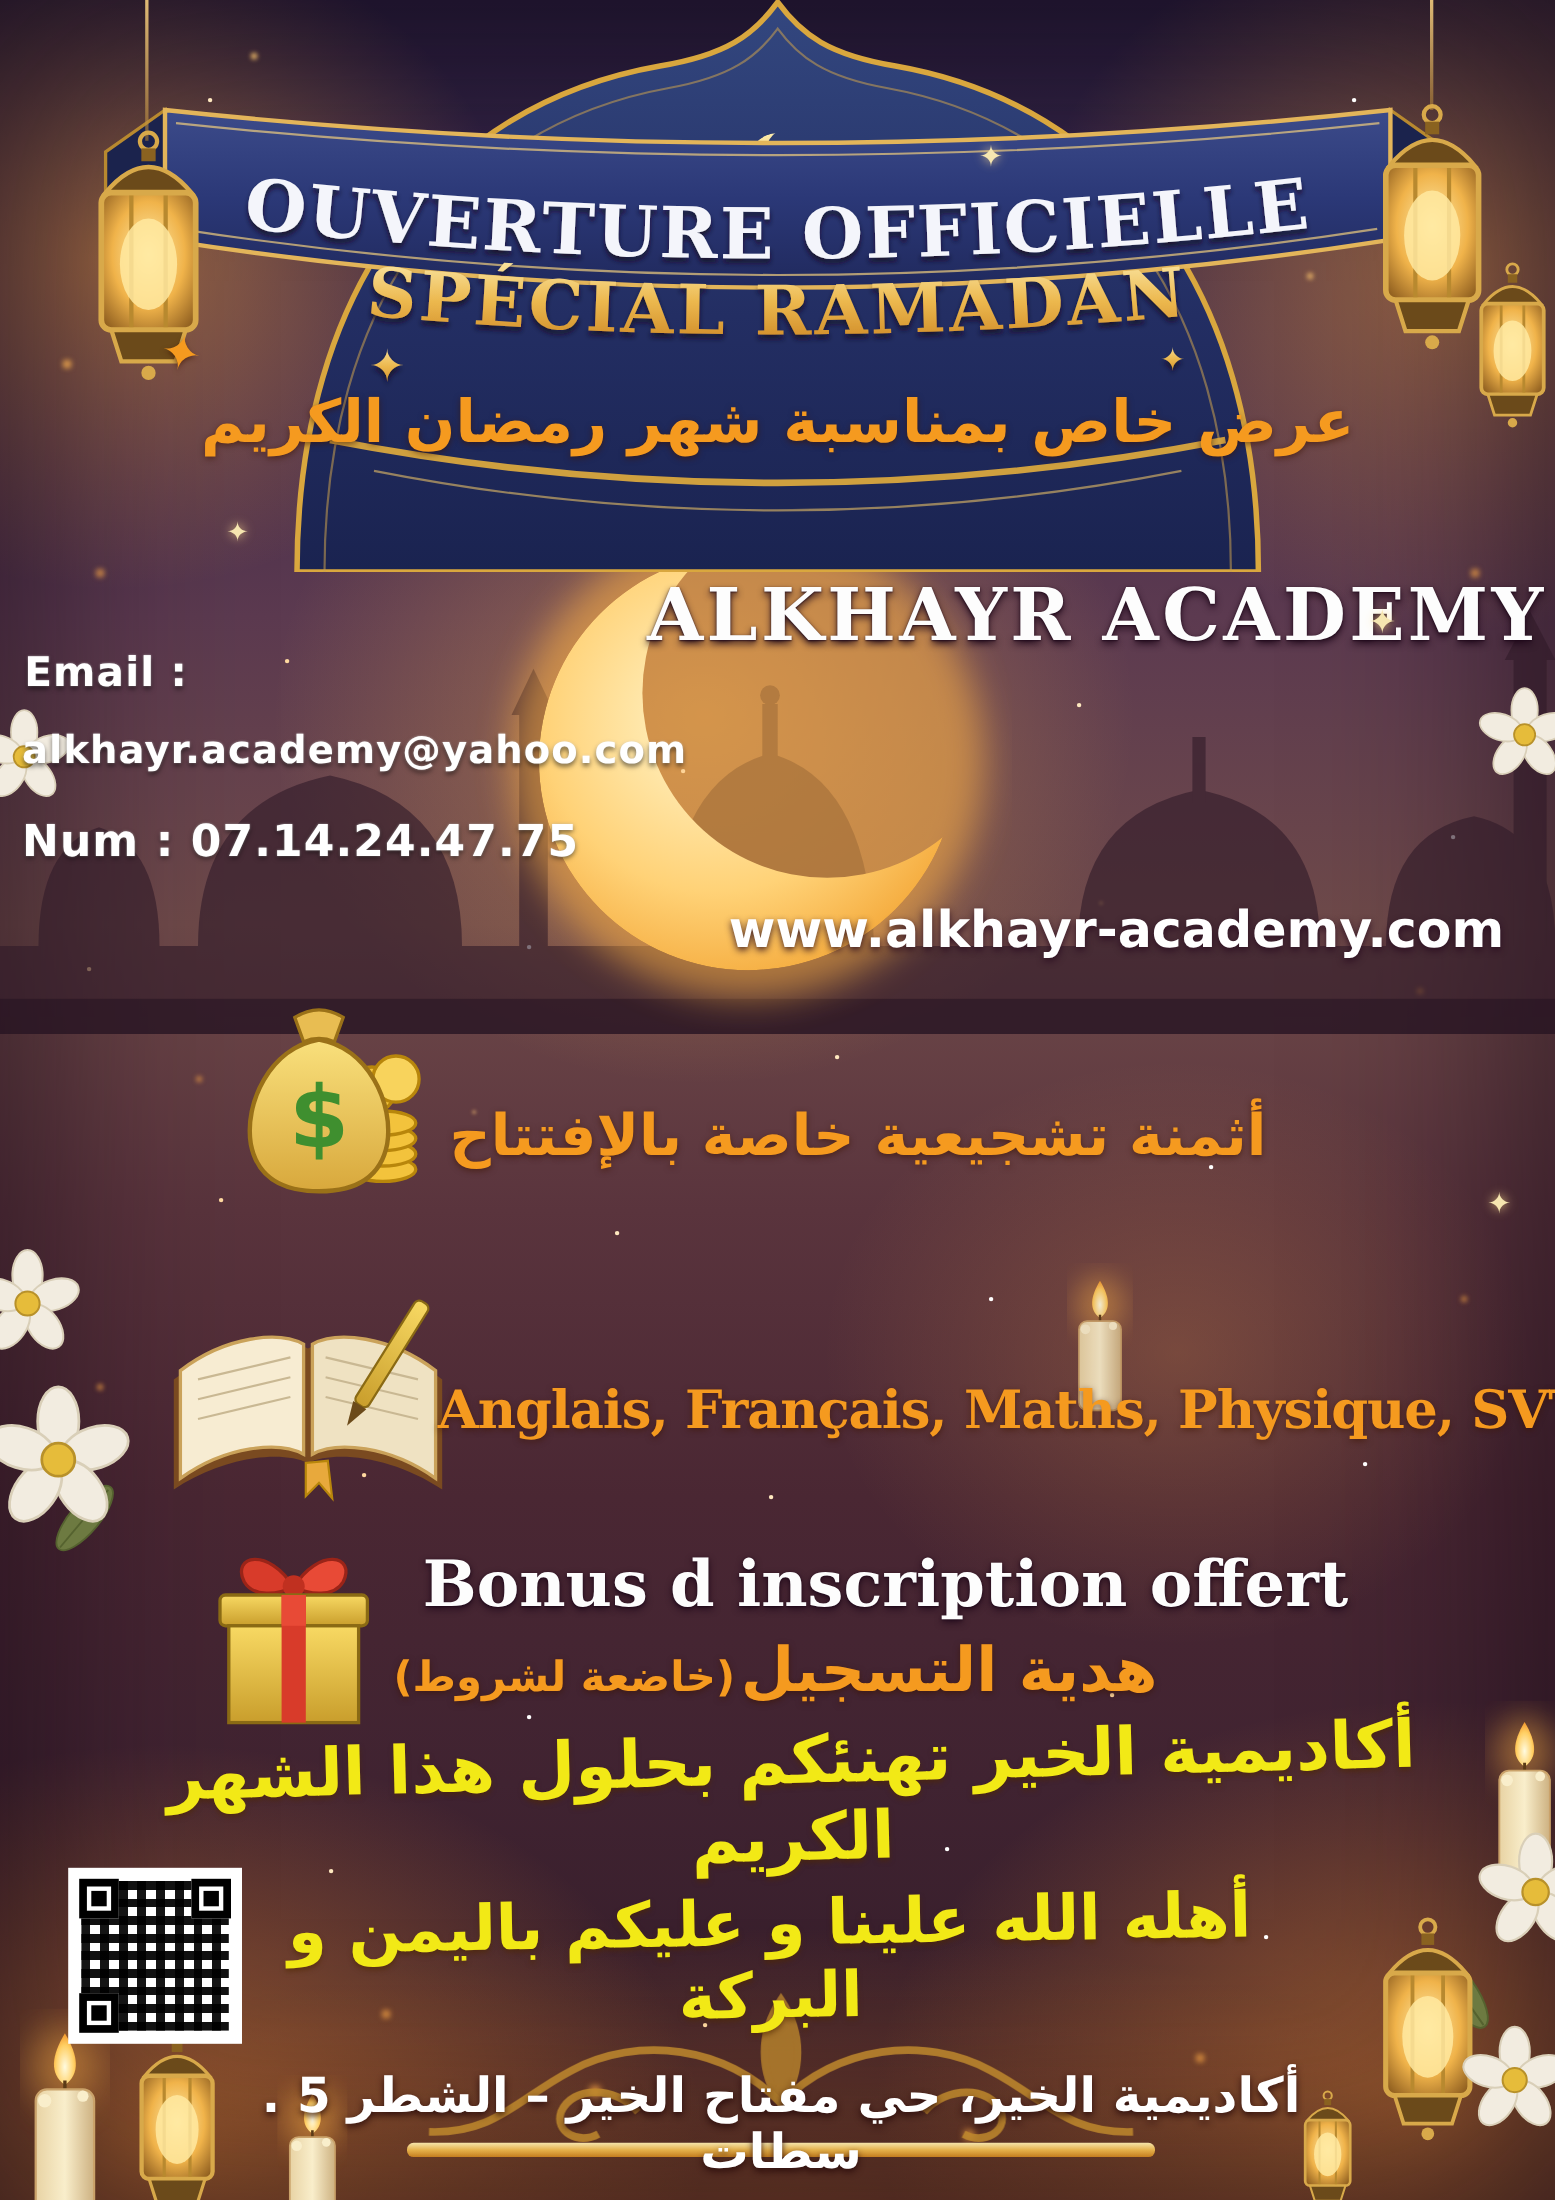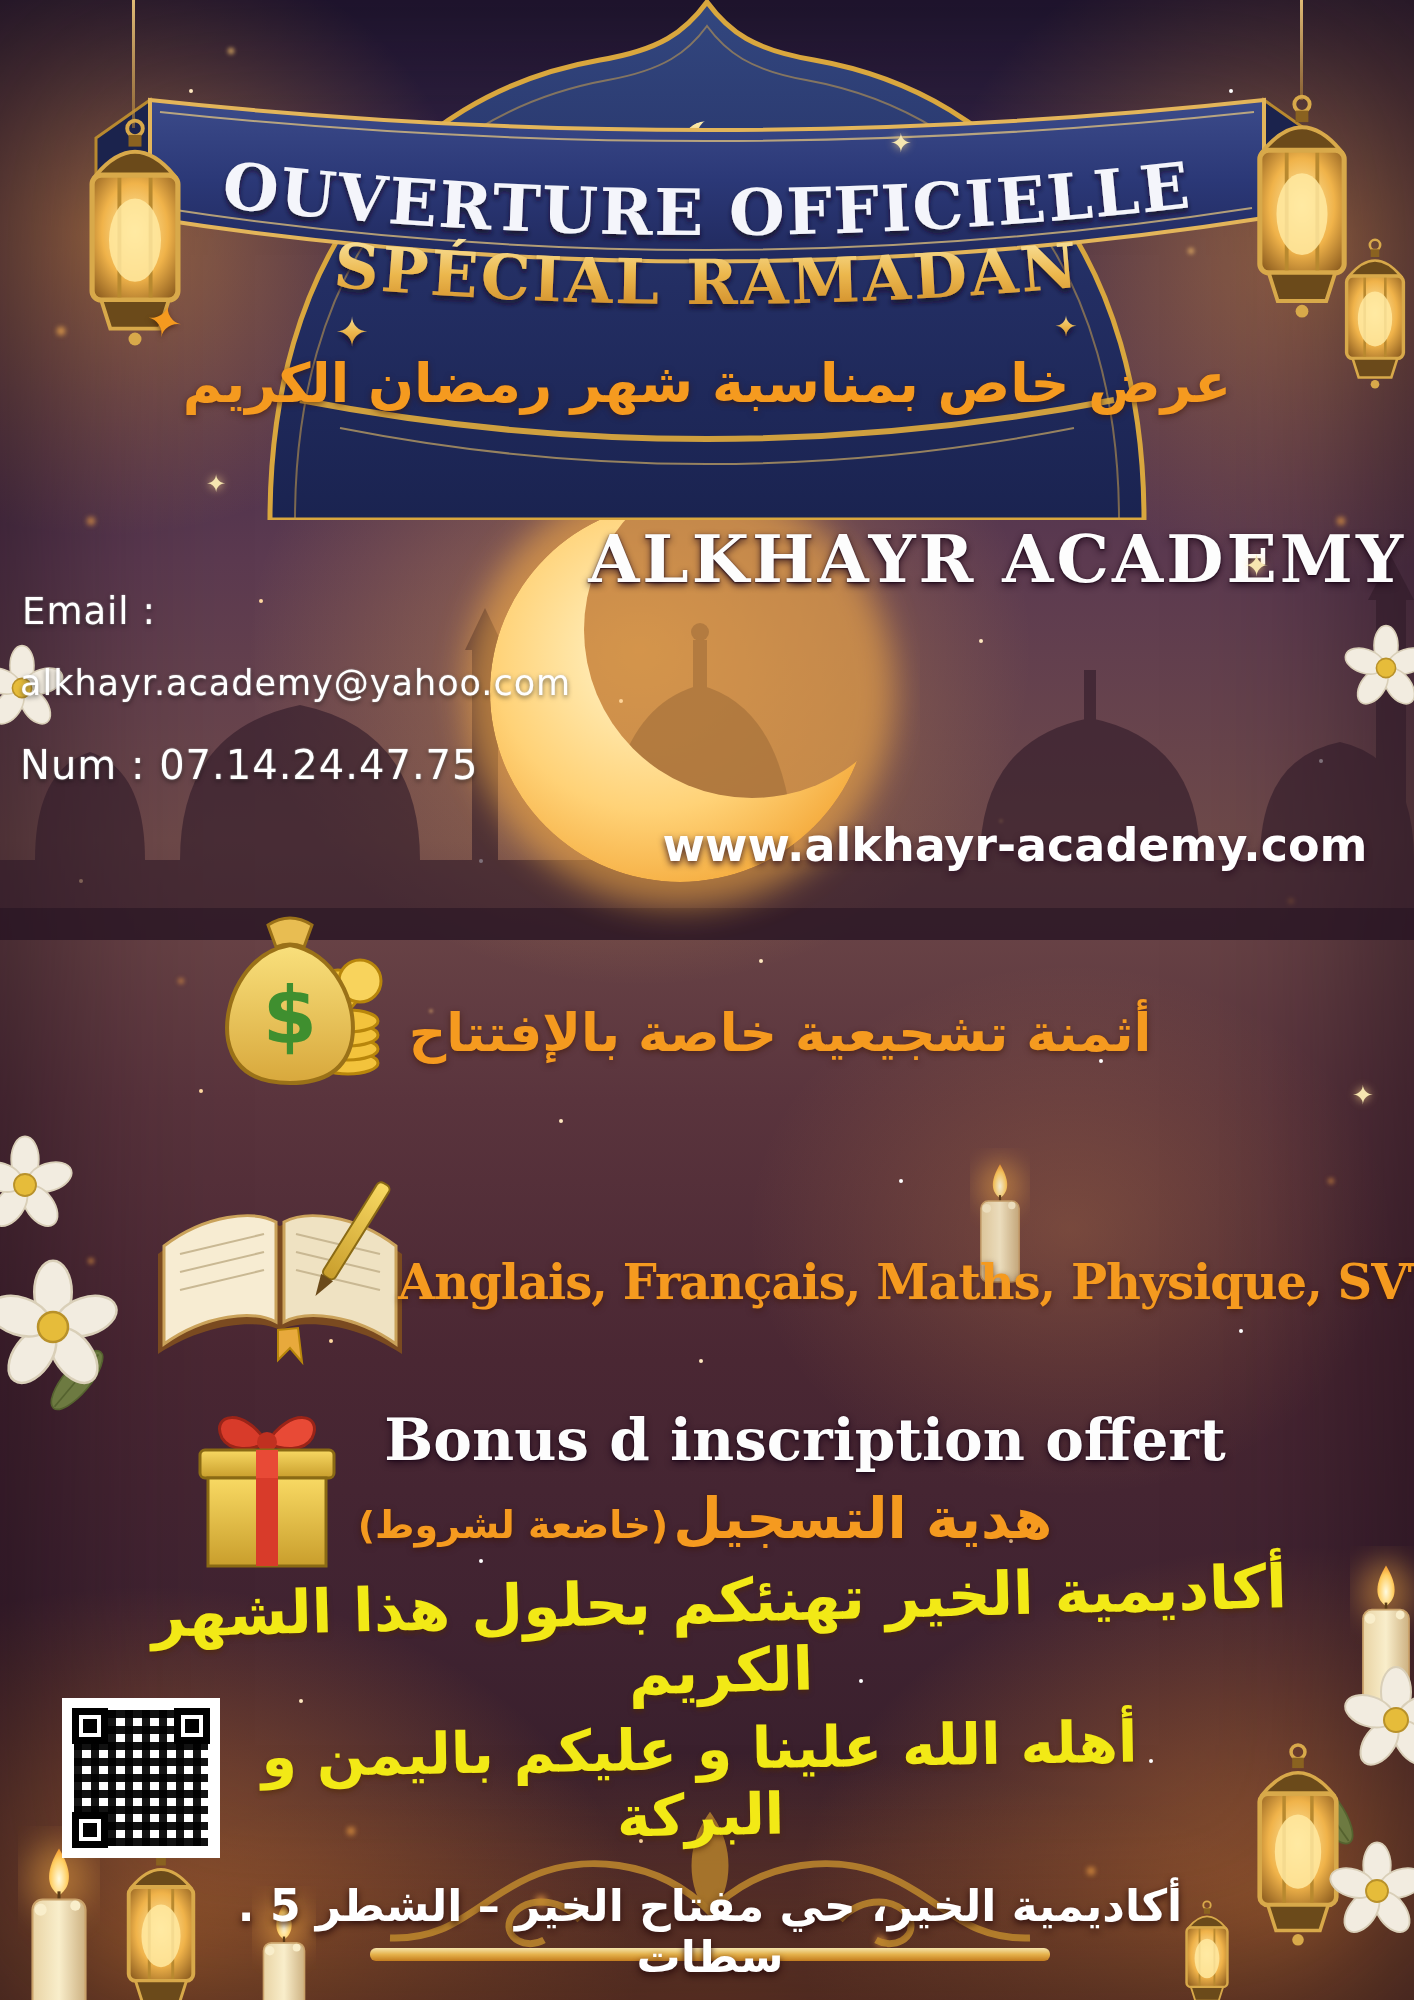--- a/index.html
+++ b/index.html
@@ -37,21 +37,21 @@
     180px 980px 4px 2px rgba(255,170,70,.5), 1290px 900px 4px 2px rgba(255,170,70,.5),
     90px 1260px 4px 2px rgba(255,170,70,.55), 1330px 1180px 4px 2px rgba(255,170,70,.5),
     430px 1010px 3px 1px rgba(255,200,120,.5), 1000px 820px 3px 1px rgba(255,200,120,.5),
     540px 1900px 6px 4px rgba(255,170,70,.7), 880px 1940px 6px 4px rgba(255,170,70,.6),
     350px 1830px 5px 3px rgba(255,170,70,.6), 1090px 1870px 5px 3px rgba(255,170,70,.6);}
   .sparkle{color:#f6e6b0;text-shadow:0 0 10px rgba(255,220,140,.9);z-index:6;}
   .txt-white-serif{font-family:"DejaVu Serif",serif;font-weight:bold;color:#fdfdfd;
     text-shadow:0 3px 7px rgba(30,8,26,.85),0 1px 2px rgba(30,8,26,.9);white-space:nowrap;}
   .txt-orange{color:#f59a1f;font-weight:bold;text-shadow:0 2px 6px rgba(60,20,0,.6);}
   .txt-yellow{color:#f2e916;font-weight:bold;text-shadow:0 3px 5px rgba(80,40,0,.55);}
-  .contact-txt{color:#fff;font-weight:normal;letter-spacing:1px;white-space:nowrap;
+  .contact-txt{color:#fff;font-weight:bold;letter-spacing:1px;white-space:nowrap;
     text-shadow:0 2px 5px rgba(0,0,0,.55),0 0 2px rgba(255,255,255,.6);}
   .chain{width:3px;background:linear-gradient(180deg,rgba(255,214,130,.85),rgba(180,130,50,.55));z-index:4;}
   .qr-inner{position:absolute;left:12px;top:12px;right:12px;bottom:12px;
     background:
       repeating-linear-gradient(90deg,rgba(0,0,0,.92) 0 8px,transparent 8px 17px),
       repeating-linear-gradient(0deg,#111 0 8px,#fff 8px 16px);}
   .qr-finder{position:absolute;width:36px;height:36px;border:7px solid #000;background:#fff;box-sizing:border-box;}
   .qr-finder::after{content:"";position:absolute;left:4px;top:4px;width:14px;height:14px;background:#000;}
 </style>
 </head>

